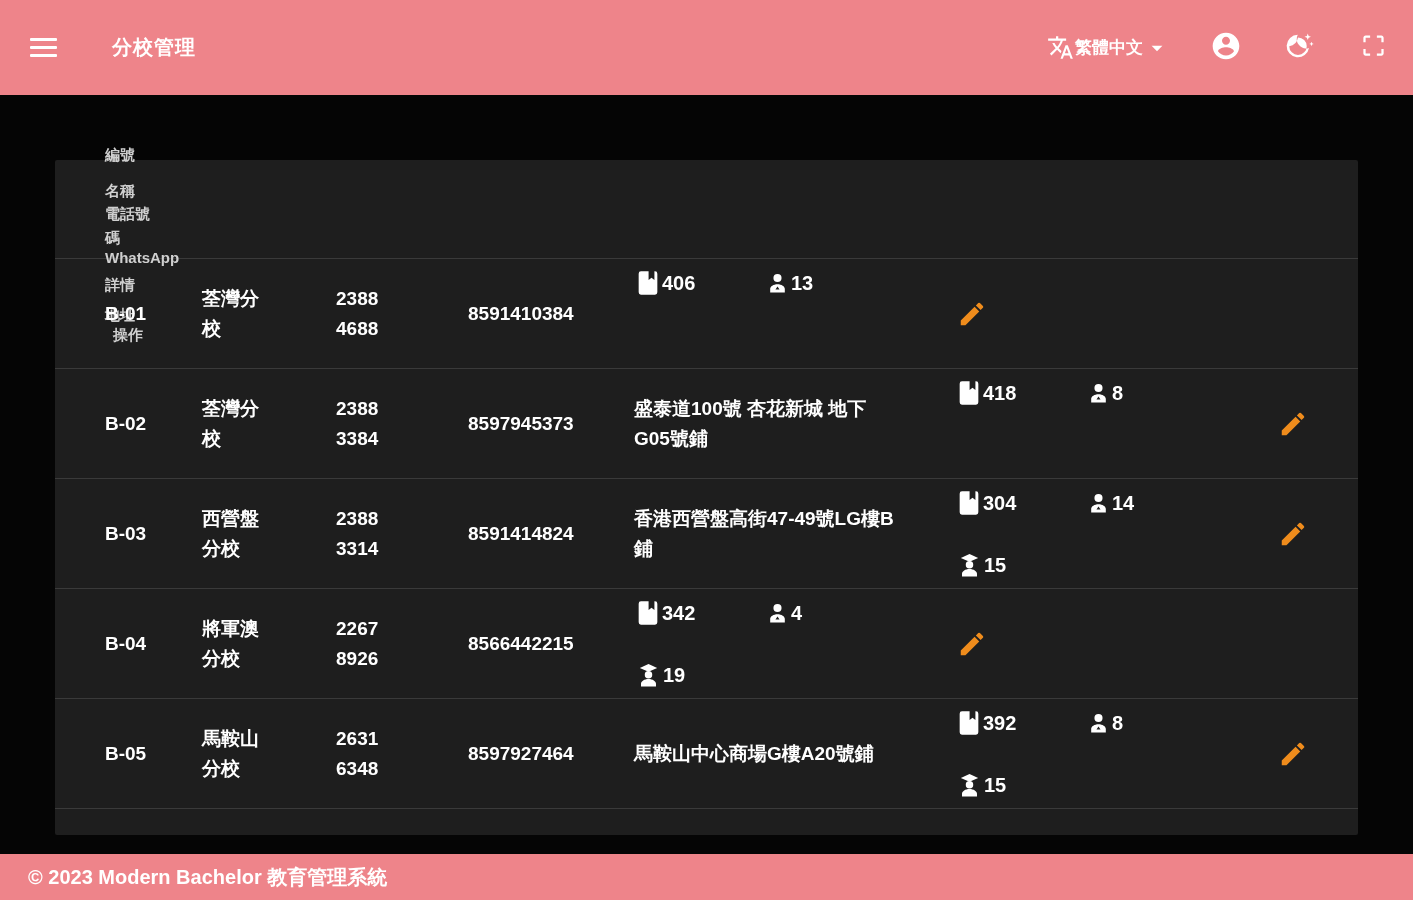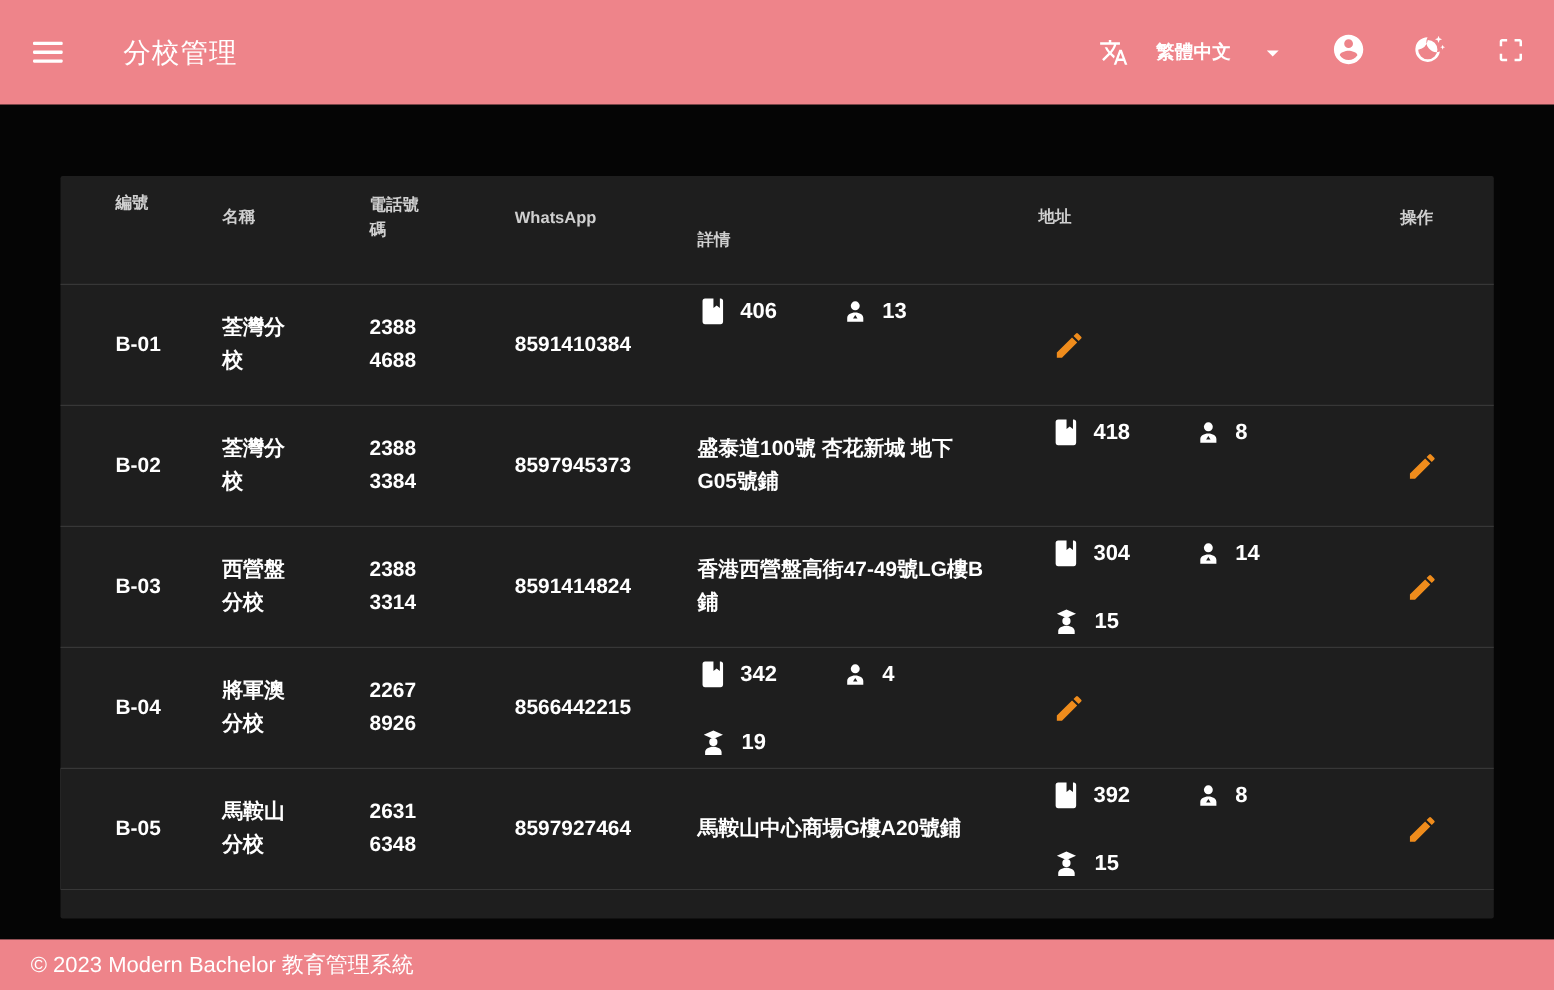--- a/index.html
+++ b/index.html
@@ -12,66 +12,66 @@
   }
 
   
   .appbar {
     height:95px; background:#ee848a;
     display:flex; align-items:center;
     padding:0 26px 0 30px;
   }
   .menu-btn { width:34px; height:34px; display:flex; flex-direction:column; justify-content:center; gap:5px; cursor:pointer; }
   .menu-btn span { display:block; width:27px; height:3px; background:#fff; border-radius:1px; }
-  .appbar-title { margin-left:48px; font-size:25px; font-weight:400; letter-spacing:1px; color:#fff; }
+  .appbar-title { margin-left:48px; font-size:20px; font-weight:700; letter-spacing:1px; color:#fff; }
   .appbar-right { margin-left:auto; display:flex; align-items:center; }
-  .lang-select { display:flex; align-items:center; gap:25px; cursor:pointer; }
+  .lang-select { display:flex; align-items:center; gap:1px; cursor:pointer; }
   .lang-select svg { display:block; }
   .lang-label { font-size:17px; font-weight:700; color:#fff; }
   .icon-btn { display:flex; align-items:center; justify-content:center; cursor:pointer; }
   .gap-a { margin-left:40px; }
   .gap-b { margin-left:42px; }
   .gap-c { margin-left:46px; }
 
   
   .card {
     position:absolute; left:55px; right:55px; top:160px;
     background:#1e1e1e;
     border-radius:2px;
   }
   .trow { display:flex; align-items:center; padding-left:50px; }
-  .theader { height:98px; align-items:center; padding-bottom:22px; }
+  .theader { height:98px; align-items:flex-start; padding-bottom:22px;flex-direction:column; }
   .theader .cell { font-size:15px; font-weight:700; color:#cfcfcf; }
   .theader .c-id { transform:translateY(-14px); }
   .tbody-row { height:110px; border-top:1px solid #3a3a3a; font-size:19px; font-weight:700; }
   .tbody-row:last-child { box-shadow:0 1px 0 #3a3a3a; }
   .card::after { content:""; display:block; height:27px; }
 
   .c-id      { width:97px; }
   .c-name    { width:62px;  margin-right:72px; line-height:1.55; }
   .c-phone   { width:58px;  margin-right:74px; line-height:1.55; }
   .c-wa      { width:130px; margin-right:36px; }
   .c-addr    { width:260px; margin-right:61px; line-height:1.55; word-break:break-word; }
   .c-details { width:300px; margin-right:10px; align-self:stretch;
                display:flex; flex-direction:column; justify-content:space-between;
                padding:10px 0 8px; }
   .c-actions { flex:1; display:flex; align-items:center; padding-left:8px; }
 
   .dline { display:flex; align-items:center; }
-  .stat  { display:flex; align-items:center; gap:11px; font-size:20px; font-weight:700; color:#fff; }
+  .stat  { display:flex; align-items:center; font-size:20px; font-weight:700; color:#fff; }
   .stat-book { width:130px; }
   .stat svg { display:block; }
 
   .edit-btn { width:40px; height:40px; display:flex; align-items:center; justify-content:center; cursor:pointer; }
 
   
   .footer {
     position:absolute; left:0; right:0; bottom:0; height:46px;
     background:#ee848a; display:flex; align-items:center;
-    padding-left:28px; font-size:20px; color:#fff;
+    padding-left:28px; font-size:20px; color:#fff;font-weight:bold;
   }
 </style>
 </head>
 <body>
 
 <header class="appbar">
   <div class="menu-btn">
       <span></span>
       <span></span>
       <span></span>

